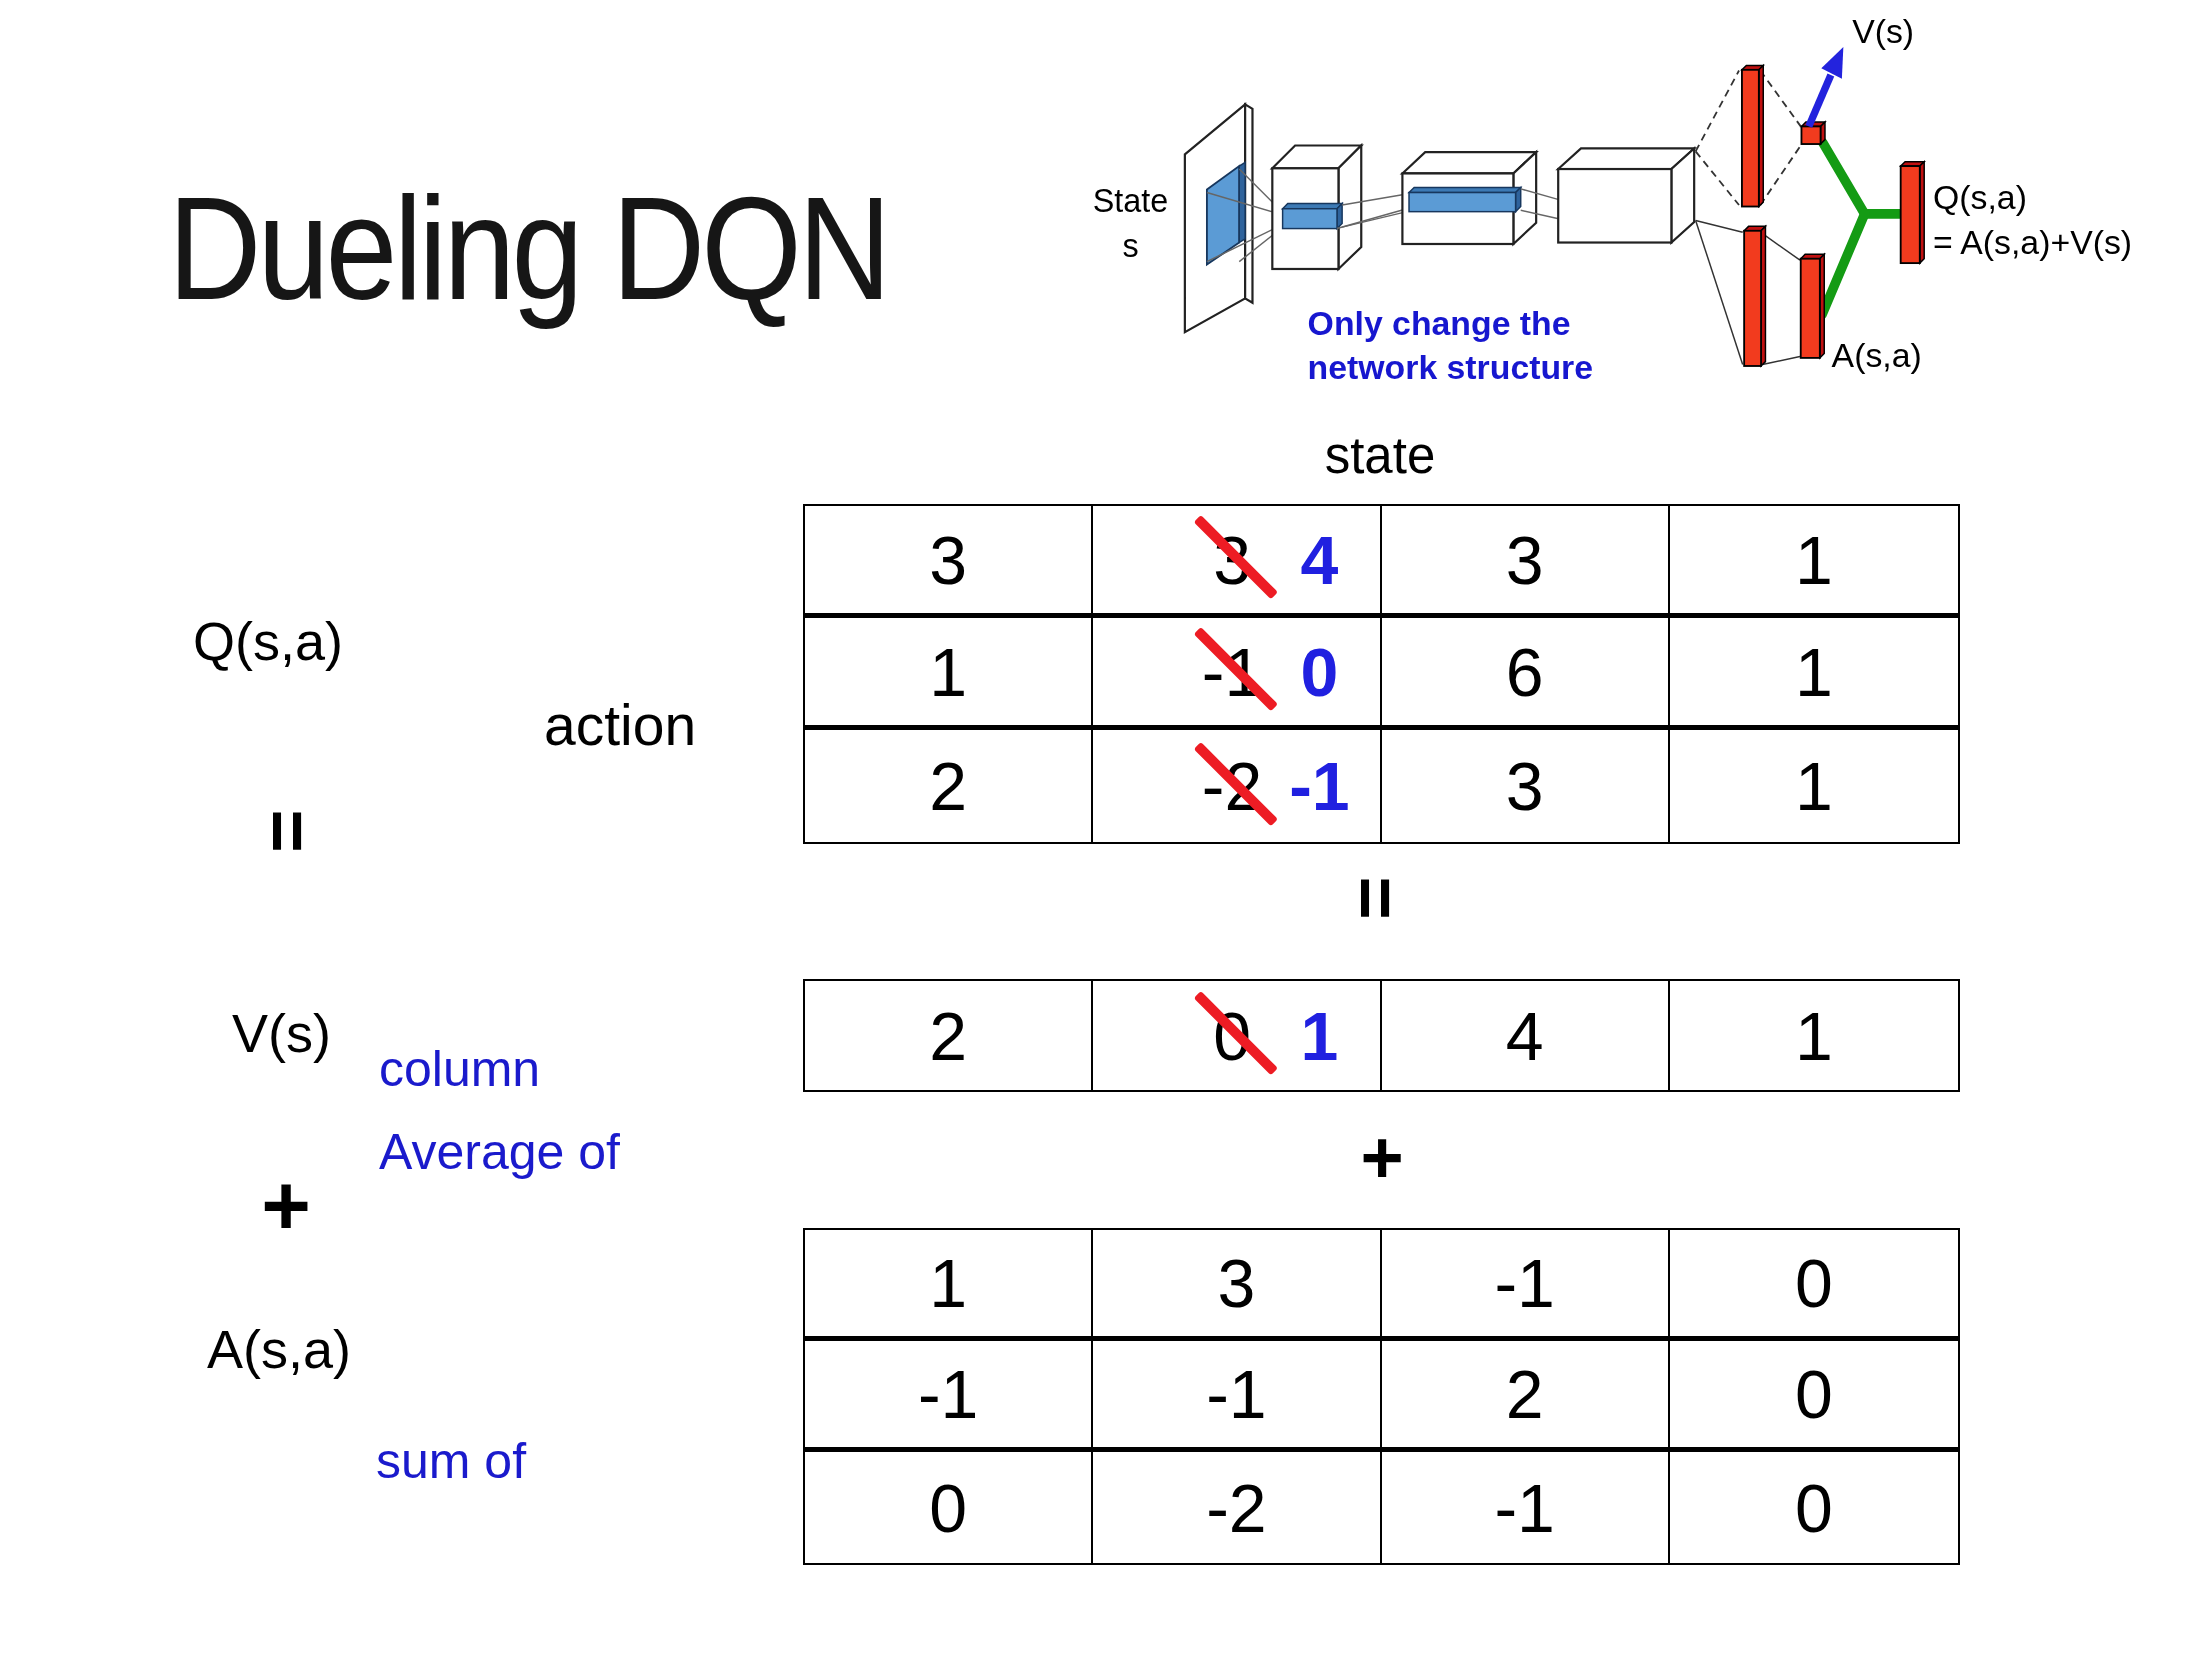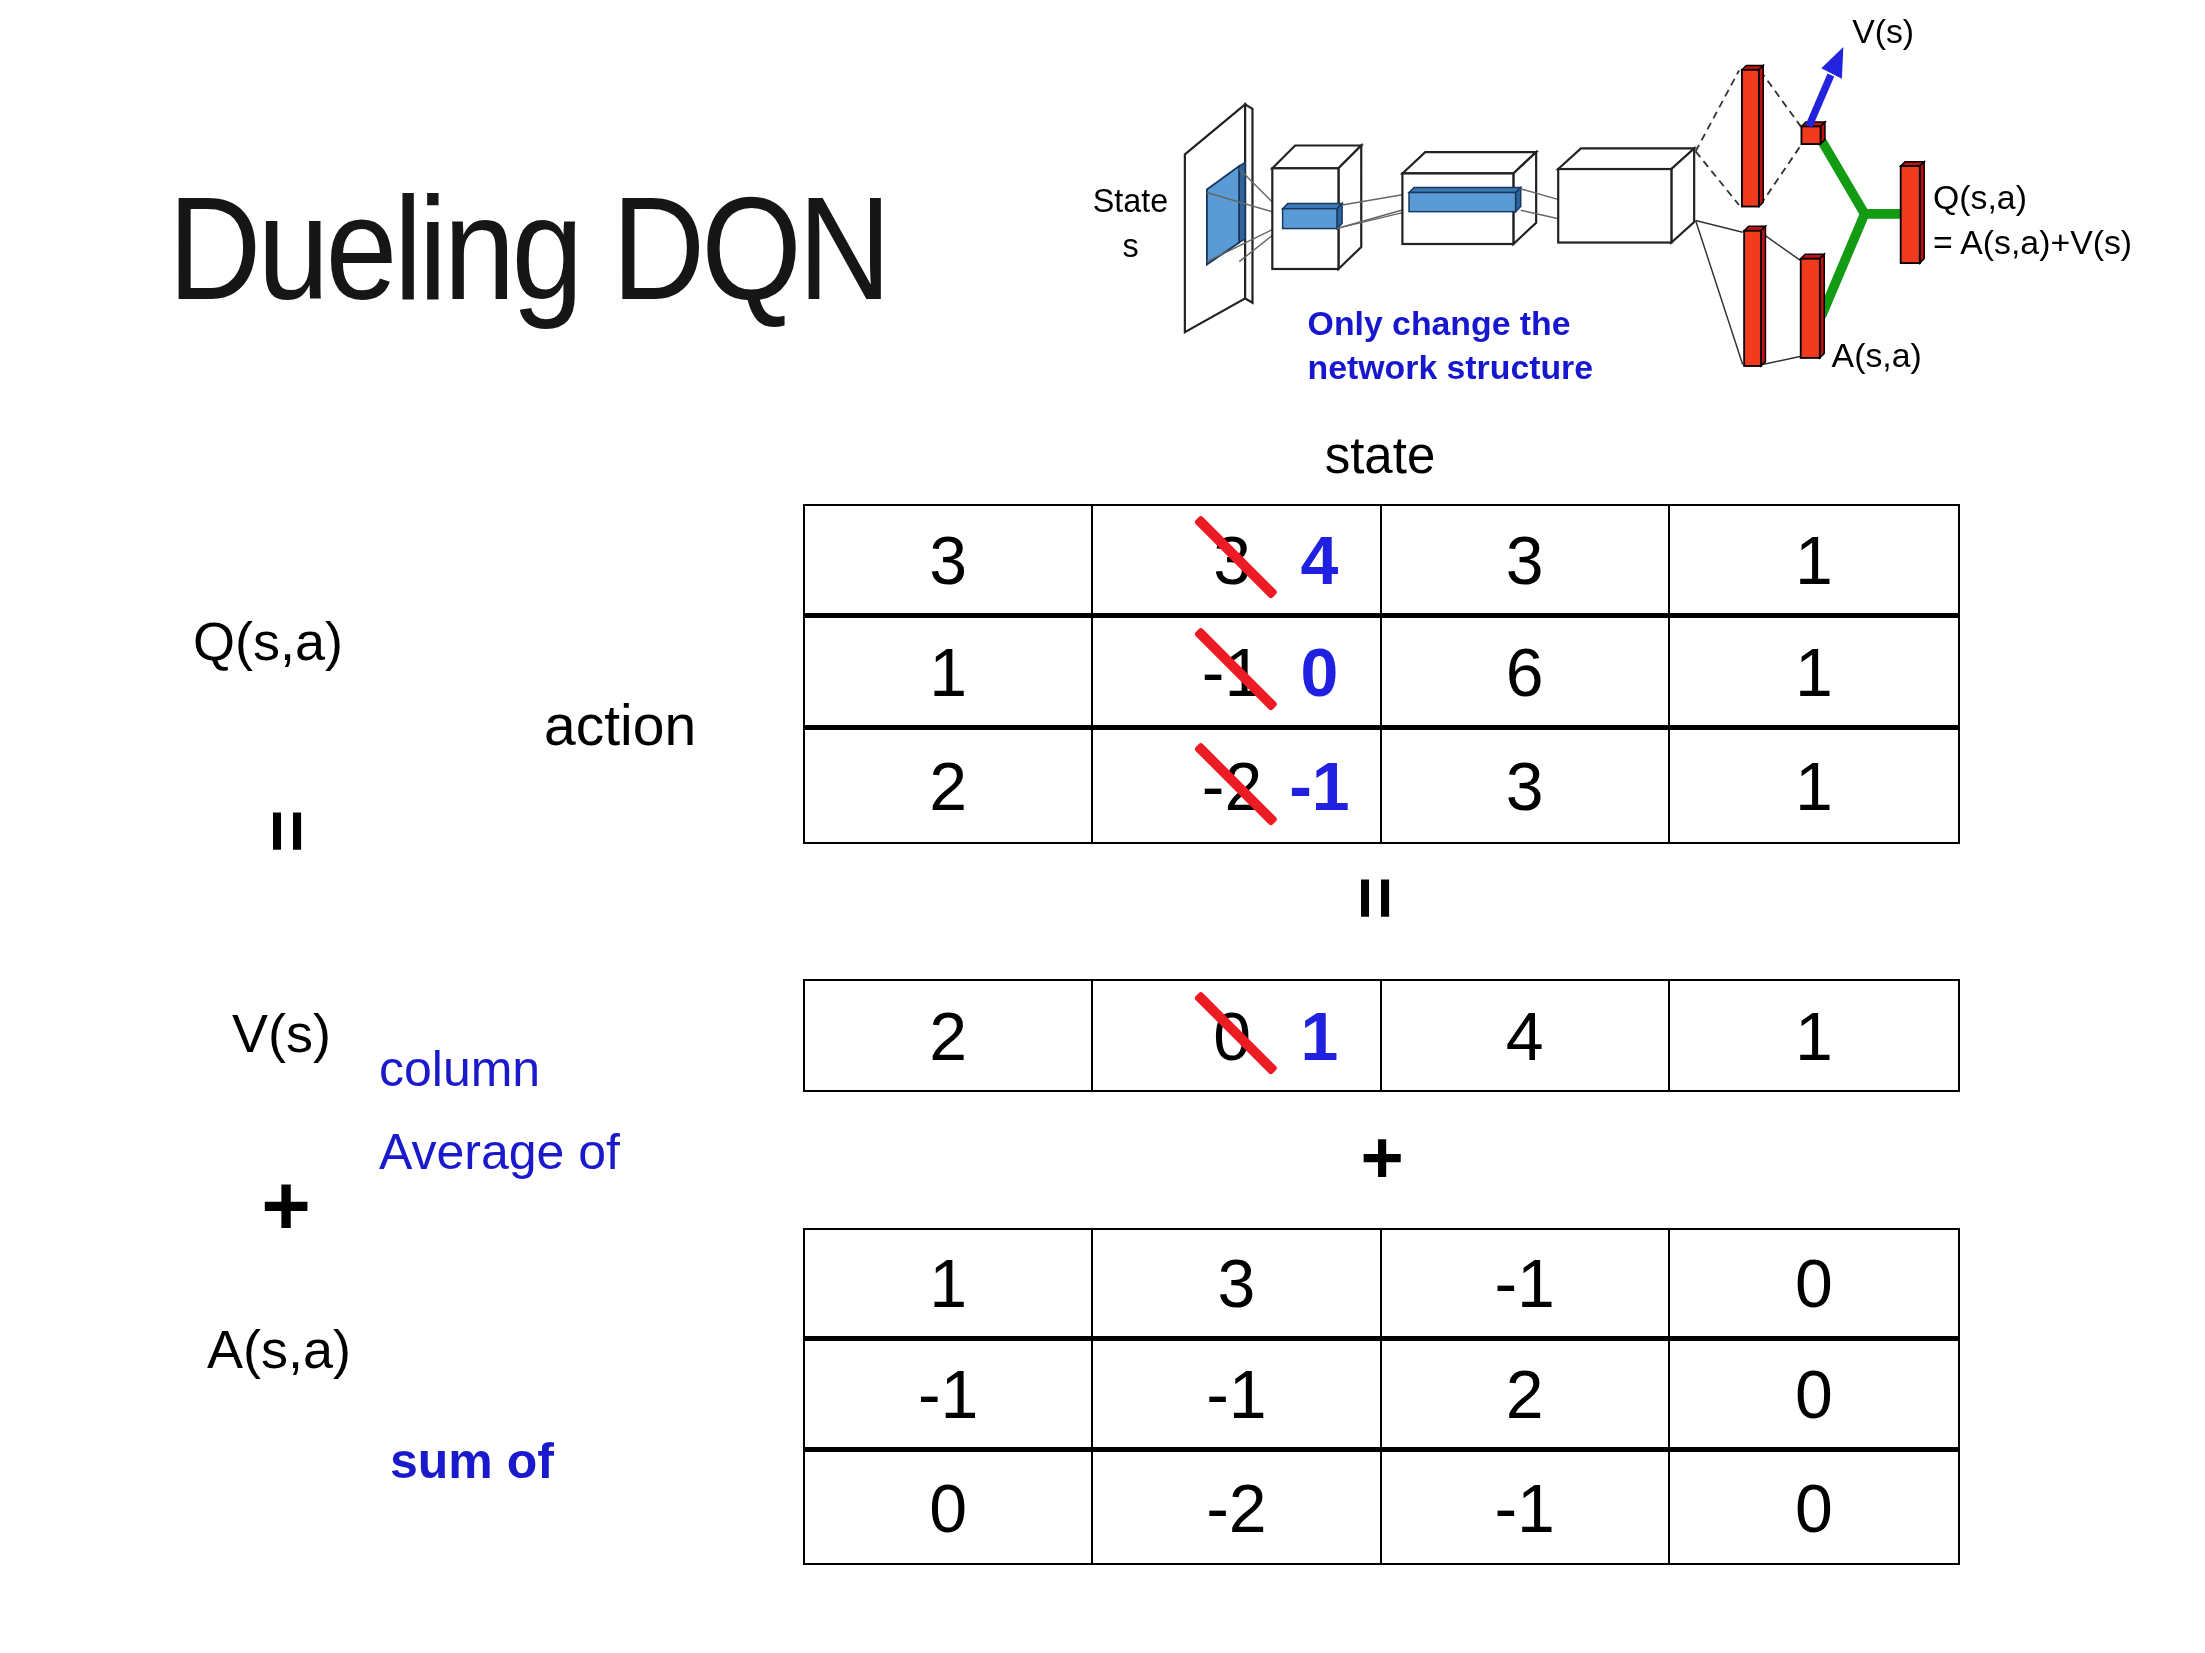--- a/index.html
+++ b/index.html
@@ -179,21 +179,21 @@
   <div class="biglabel" style="left:232px;top:1002px;">V(s)</div>
 
   <div class="note" style="left:379px;top:1028px;">
     <div>column</div>
     <div>Average of</div>
   </div>
 
   <span class="op plus" style="left:286px;top:1205px;font-size:85px;">+</span>
   <div class="biglabel" style="left:207px;top:1318px;">A(s,a)</div>
 
-  <div class="note" style="left:390px;top:1420px;font-weight:bold;">
+  <div class="note" style="left:376px;top:1420px;">
     <div>sum of</div>
   </div>
 
   <div class="tbl multirow" style="left:803px;top:504px;width:1157px;height:340px;grid-template-rows:repeat(3,1fr);">
     <div class="cell">
         <span class="num">3</span>
       </div>
     <div class="cell">
       <span class="num old">3</span>
       <span class="slash"></span>

